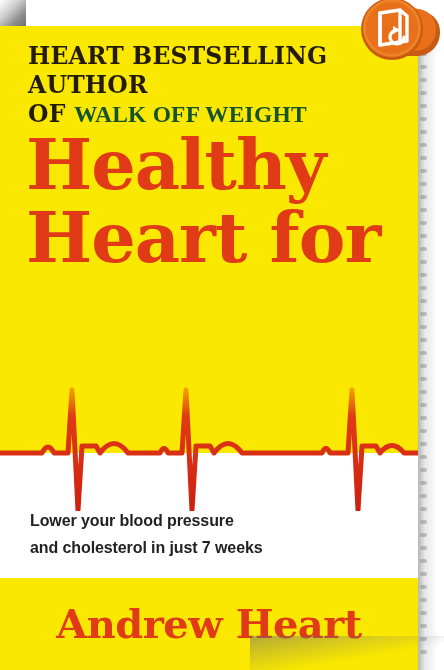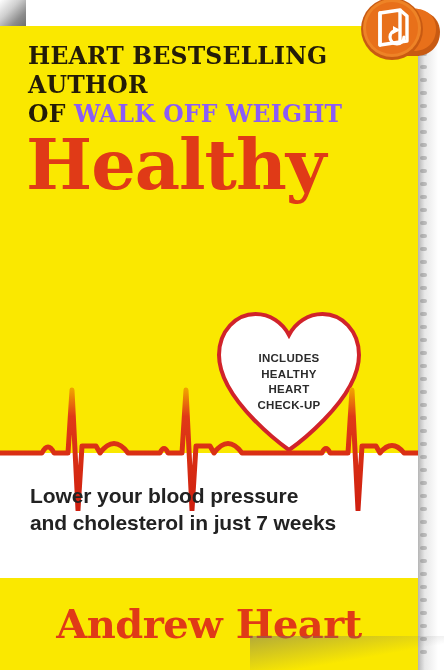--- a/index.html
+++ b/index.html
@@ -114,21 +114,21 @@
     left: 28px;
     top: 42px;
     width: 340px;
     font-family: "DejaVu Serif", serif;
     font-weight: bold;
     font-size: 23.5px;
     line-height: 29px;
     letter-spacing: 0.2px;
     color: #241c08;
   }
-  .banner .hl { color: #8b5cf6; }
+  .banner .hl { color: #14532d; font-family: Liberation Serif, serif; }
 
   
   .title {
     position: absolute;
     left: 26px;
     top: 128px;
     width: 372px;
     font-family: "DejaVu Serif", serif;
     font-weight: bold;
     font-size: 70px;
@@ -178,25 +178,25 @@
     left: 0;
     top: 376px;
     width: 418px;
     height: 135px;
   }
 
   
   .subtitle {
     position: absolute;
     left: 30px;
-    top: 482px;
+    top: 507px;
     width: 370px;
     font-family: "Liberation Sans", sans-serif;
     font-weight: bold;
-    font-size: 21px;
+    font-size: 16px;
     line-height: 27px;
     letter-spacing: -0.1px;
     color: #222222;
   }
   .subtitle span { display: block; }
 
   
   .author {
     position: absolute;
     left: 0;
@@ -231,33 +231,23 @@
   <div class="white-band"></div>
   <div class="yellow-bottom"></div>
 
   <div class="banner">
     <div>HEART BESTSELLING AUTHOR</div>
     <div><span>OF </span><span class="hl">WALK OFF WEIGHT</span></div>
   </div>
 
   <div class="title">
     <span class="ln">Healthy</span>
+    <span class="ln">Heart for</span>
   </div>
 
-  <div class="heart-badge">
-    <svg width="152" height="148" viewBox="0 0 152 148">
-      <path d="M76 143 C76 143 6 94 6 48 C6 24 23 7 42.5 7 C57 7 69.5 15.5 76 28 C82.5 15.5 95 7 109.5 7 C129 7 146 24 146 48 C146 94 76 143 76 143 Z" fill="#ffffff" stroke="#d1232a" stroke-width="4"></path>
-    </svg>
-    <div class="badge-text">
-      <span>INCLUDES</span>
-      <span>HEALTHY</span>
-      <span>HEART</span>
-      <span>CHECK-UP</span>
-    </div>
-  </div>
 
   <svg class="ecg" viewBox="0 0 418 135" preserveAspectRatio="none">
     <defs>
       <linearGradient id="ecgGrad" x1="0" y1="0" x2="0" y2="1">
         <stop offset="0%" stop-color="#f0a000"></stop>
         <stop offset="22%" stop-color="#e03a17"></stop>
         <stop offset="100%" stop-color="#cf1f10"></stop>
       </linearGradient>
     </defs>
     <path d="M0 77

